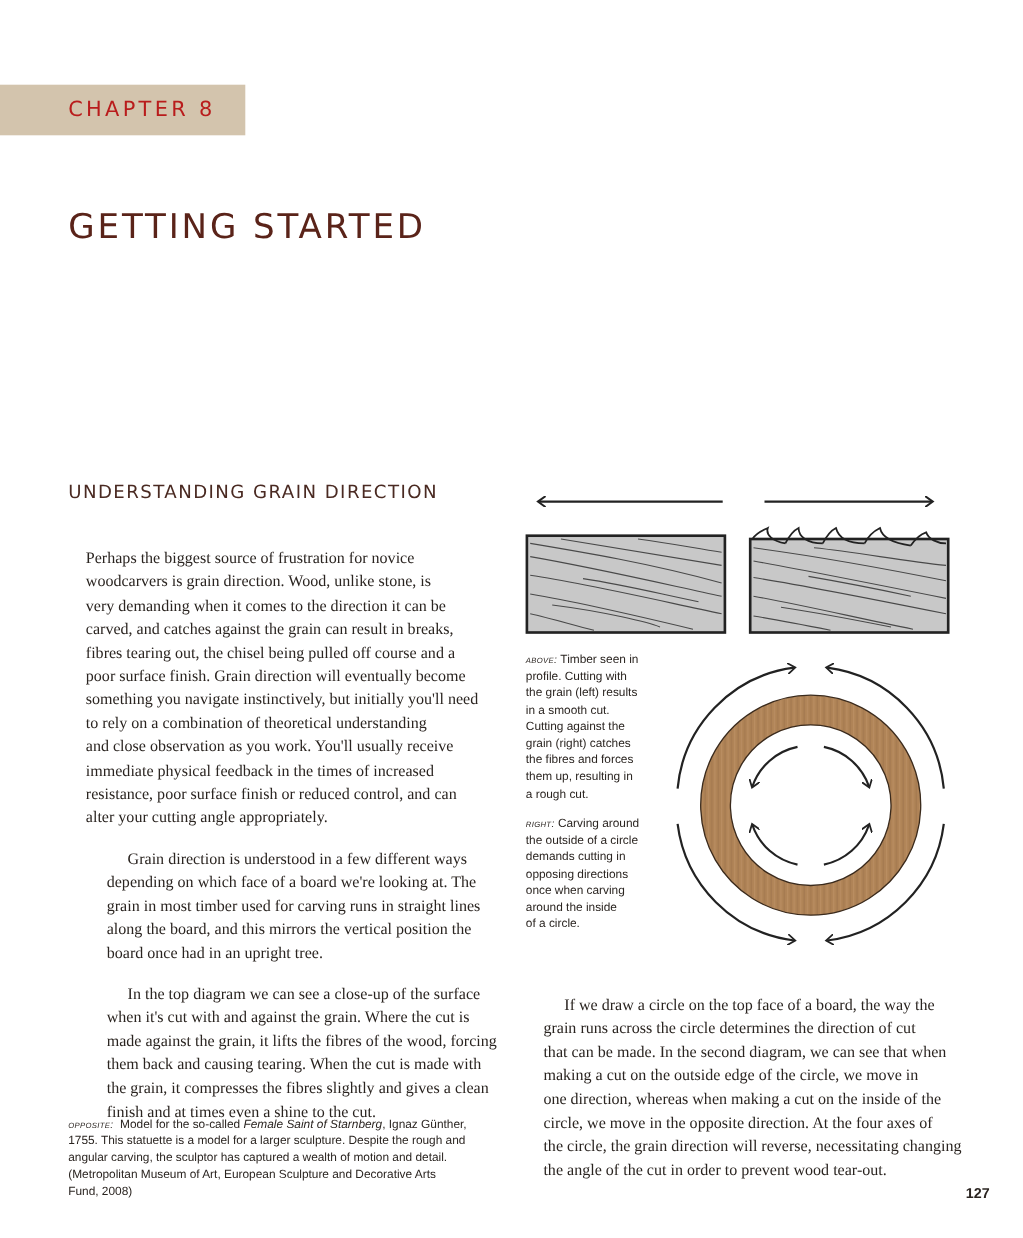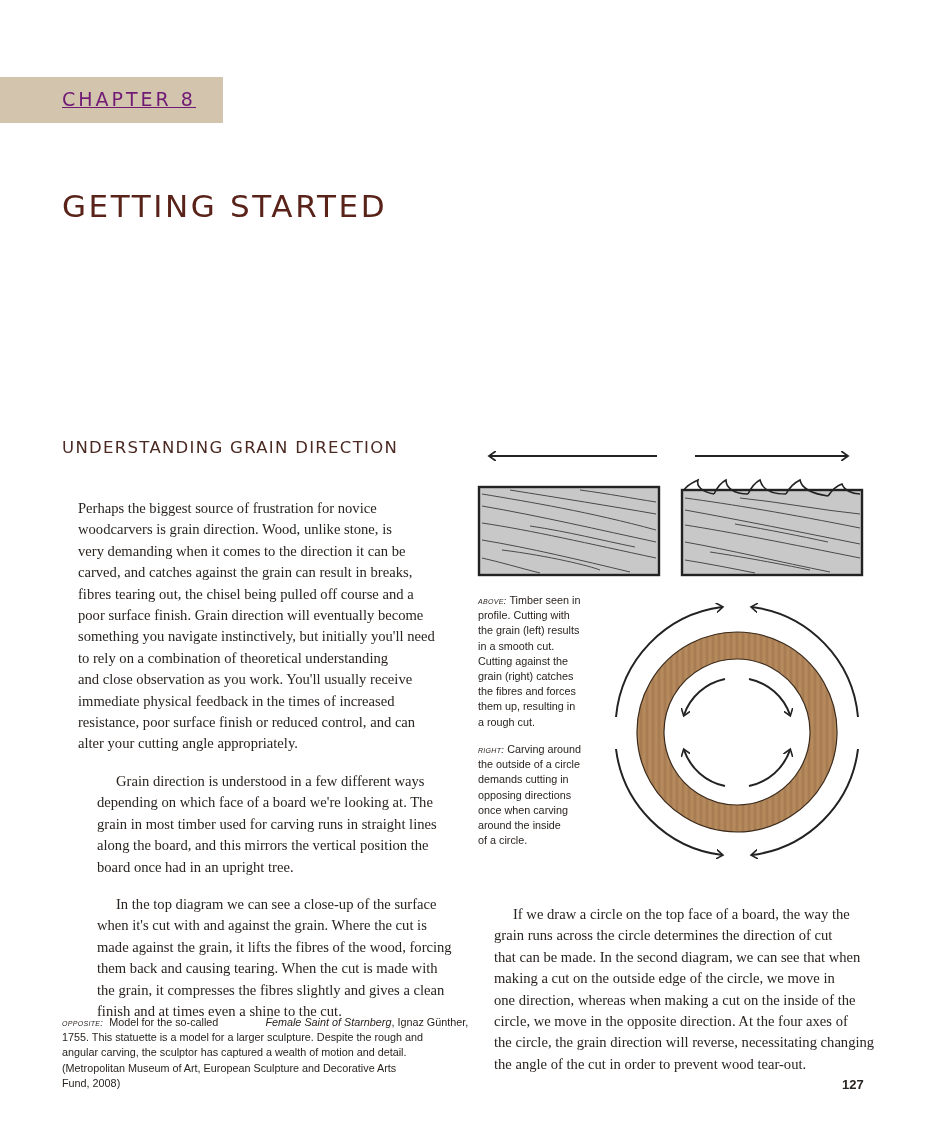--- a/index.html
+++ b/index.html
@@ -37,32 +37,32 @@
   .right-col { left: 478px; top: 888px; width: 395px; }
   .line { display: block; white-space: nowrap; }
   .caption {
     position: absolute; font-family: "Liberation Sans", sans-serif;
     font-size: 10.8px; line-height: 15.2px; color: #2a2420;
   }
   .caption .tag { font-variant: small-caps; font-style: italic; font-size: 9.5px; text-transform: lowercase; letter-spacing: 0.3px; }
   .cap-above { left: 478px; top: 593px; width: 120px; }
   .cap-right { left: 478px; top: 742px; width: 120px; }
   .cap-opposite { left: 62px; top: 1015px; width: 395px; font-size: 10.8px; line-height: 15.2px; }
-  .cap-opposite em { font-style: italic; margin-left: 44px; }
+  .cap-opposite em { font-style: italic; }
   .page-number {
-    position: absolute; left: 842px; top: 1077px;
+    position: absolute; left: 878px; top: 1077px;
     font-family: "Liberation Sans", sans-serif; font-weight: bold; font-size: 13px; color: #2a2420;
   }
   svg { position: absolute; overflow: visible; }
 </style>
 </head>
 <body>
 
 <div class="chapter-band" style="background: rgb(211, 196, 173);"></div>
-<div class="chapter-label" style="color: #701a75; text-decoration: underline;">CHAPTER 8</div>
+<div class="chapter-label" style="color: #b91c1c;">CHAPTER 8</div>
 
 <h1 class="page-title" style="color: rgb(90, 35, 25);">GETTING STARTED</h1>
 
 <h2 class="section-heading">UNDERSTANDING GRAIN DIRECTION</h2>
 
 <div class="body-col left-col">
   <p>
     <span class="line">Perhaps the biggest source of frustration for novice</span>
     <span class="line">woodcarvers is grain direction. Wood, unlike stone, is</span>
     <span class="line">very demanding when it comes to the direction it can be</span>

